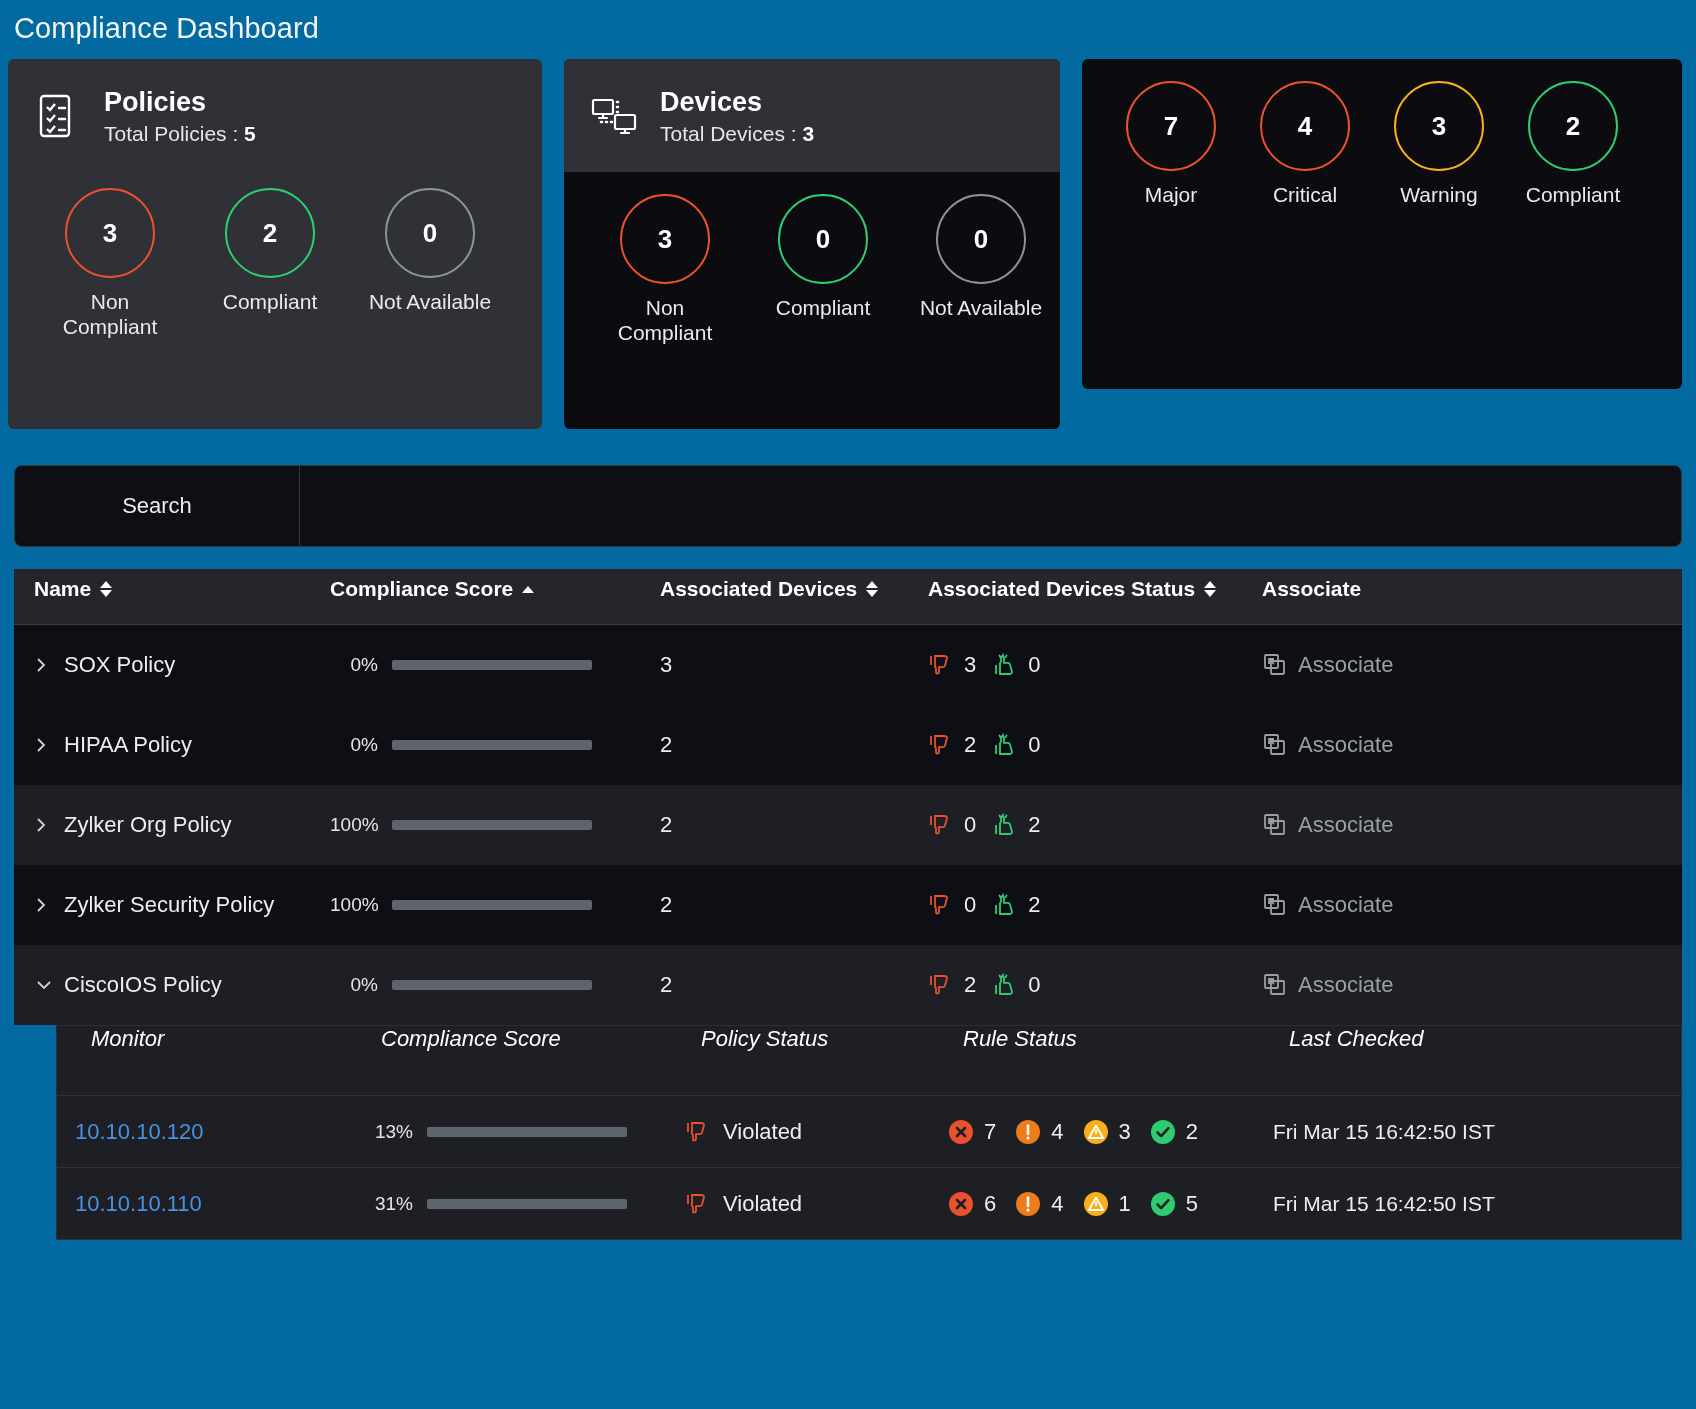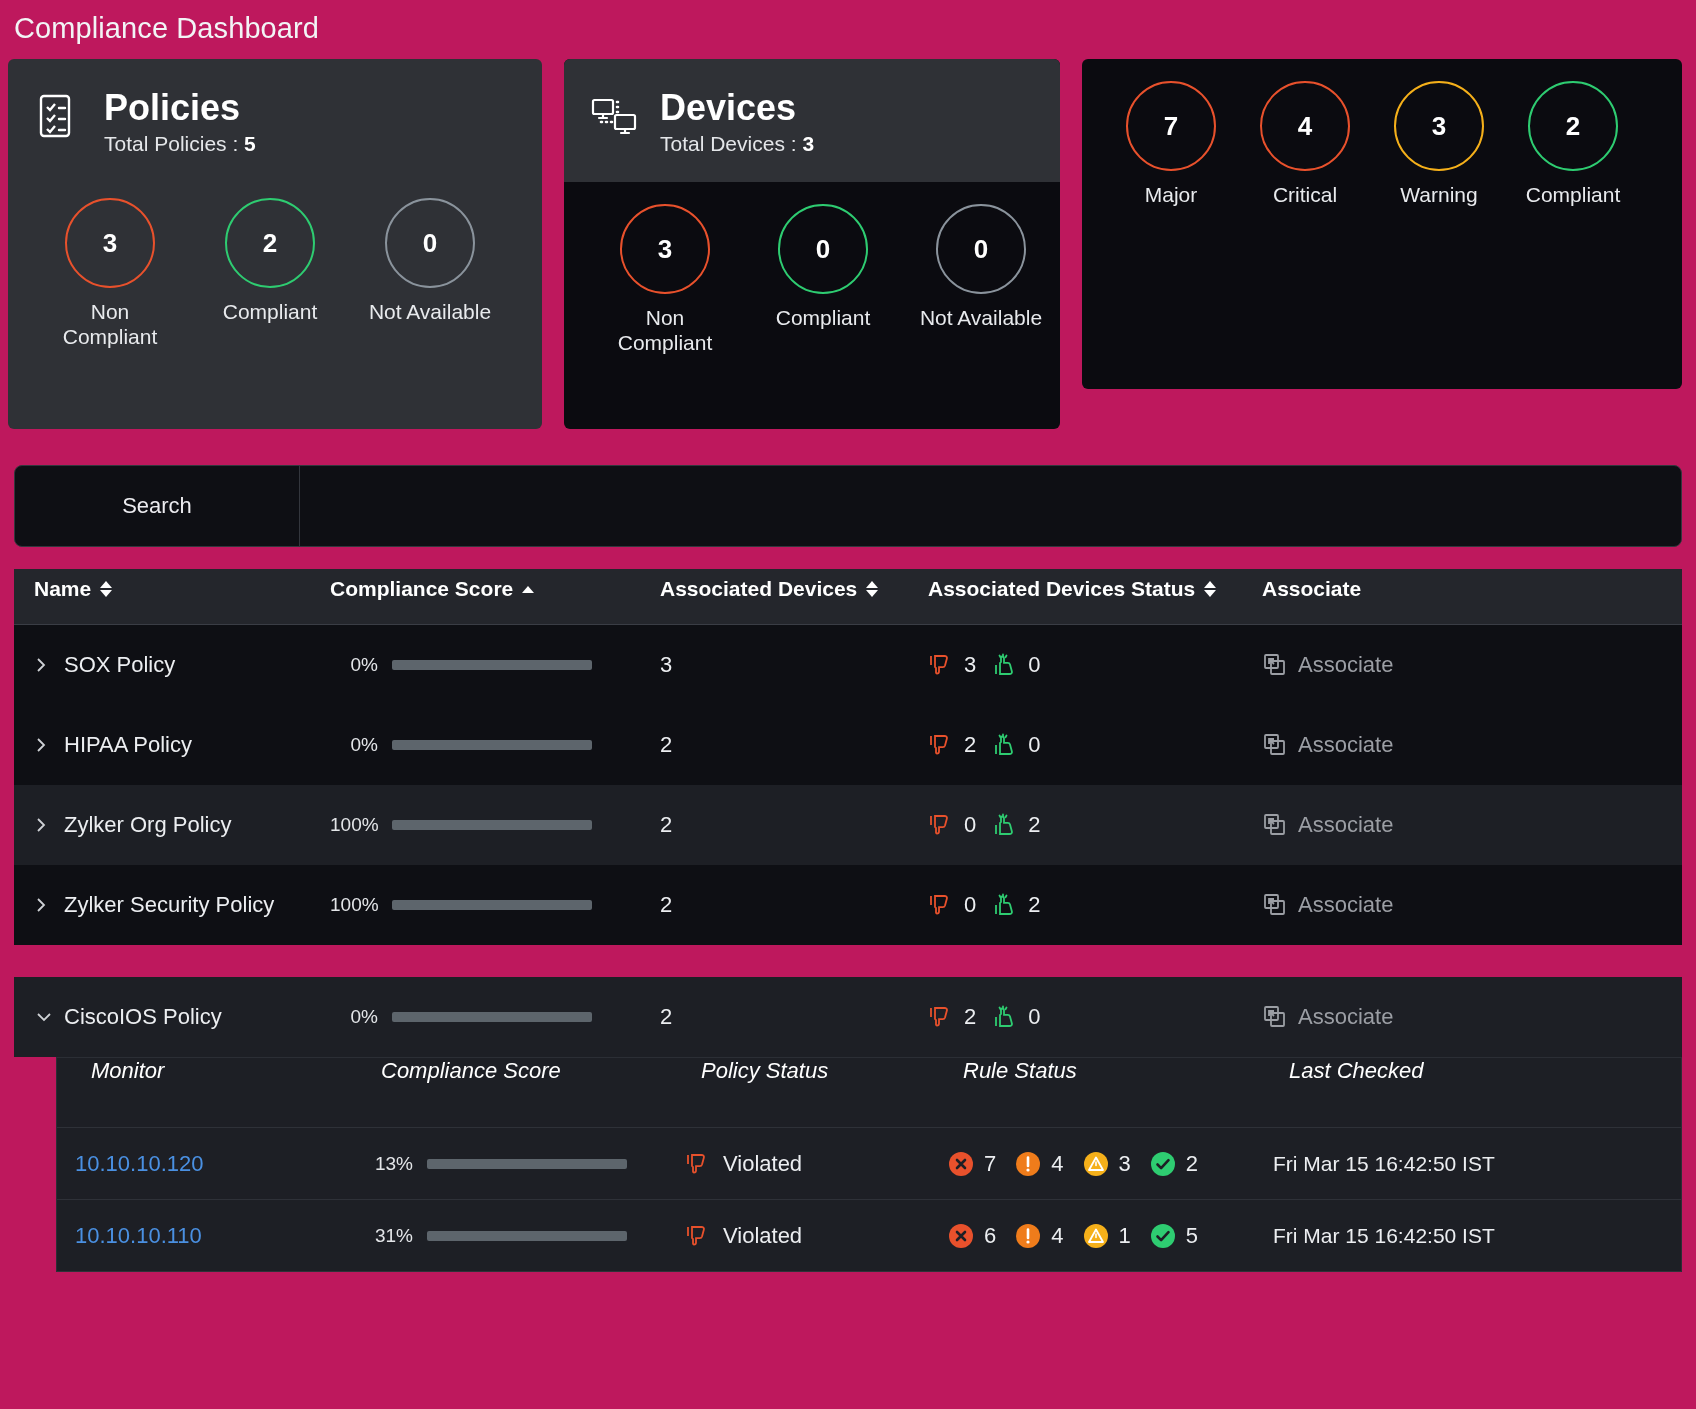--- a/index.html
+++ b/index.html
@@ -10,21 +10,21 @@
     background: #0b0b10;
     font-family: "Liberation Sans", sans-serif;
     color: #e9ebee;
     overflow: hidden;
   }
 
   #page {
     width: 1696px;
     height: 1409px;
     position: relative;
-    background: #be185d;
+    background: #0369a1;
   }
 
   
   .page-title {
     font-size: 29px;
     font-weight: 400;
     color: #f2f4f6;
     padding: 12px 0 14px 14px;
     letter-spacing: .1px;
   }
@@ -54,21 +54,21 @@
   }
   .card-devices .card-head,
   .card-rules .card-head { background: #2f3136; padding-bottom: 26px; }
   .card-devices .card-head { }
 
   .card-icon { width: 56px; height: 56px; flex: 0 0 56px; margin-top: 4px; }
   .card-icon svg { display: block; width: 56px; height: 56px; }
 
   .card-titles { padding-top: 2px; }
   .card-title {
-    font-size: 36px;
+    font-size: 27px;
     font-weight: 700;
     color: #fff;
     line-height: 1.15;
     margin-bottom: 4px;
   }
   .card-subtitle {
     font-size: 21px;
     color: #e4e6e9;
     font-weight: 400;
     white-space: nowrap;
@@ -182,21 +182,21 @@
   .tri-down { border-top: 7px solid #fff; }
 
   .trow {
     display: flex;
     align-items: center;
     height: 80px;
     padding-left: 20px;
     background: #0e0f14;
   }
   .trow.alt { background: #1d1f25; }
-  .trow.expanded { background: #1d1f25; margin-top: 32px; }
+  .trow.expanded { background: #1d1f25; }
 
   .cell { display: flex; align-items: center; font-size: 22px; color: #eceef1; }
   .cell.c-name { gap: 14px; }
 
   .chev {
     width: 16px;
     color: #cfd2d6;
     font-size: 20px;
     line-height: 1;
     display: inline-block;

